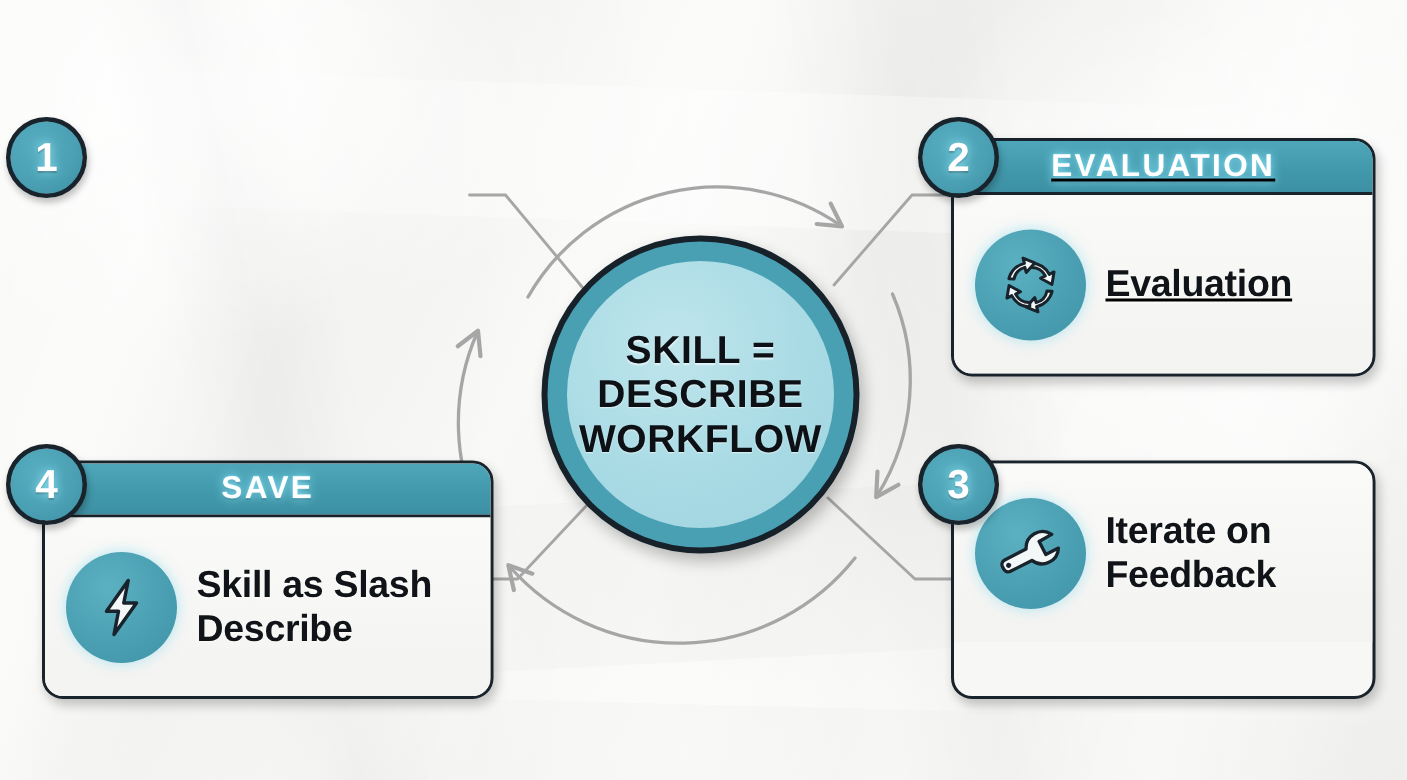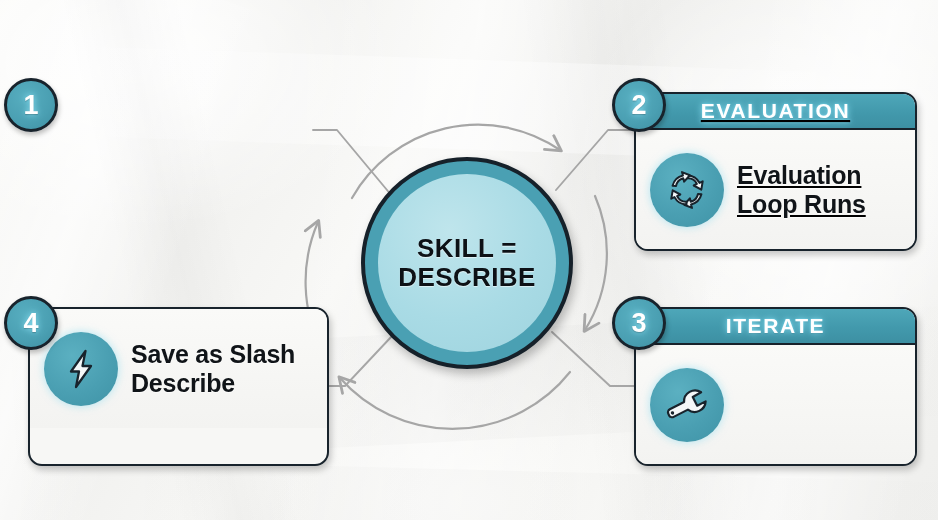--- a/index.html
+++ b/index.html
@@ -148,20 +148,21 @@
       <path d="M 634,130 L 608,130 L 556,190"></path>
       <path d="M 634,386 L 610,386 L 552,332"></path>
       <path d="M 325,386 L 345,386 L 392,336"></path>
     </g>
   </svg>
 
   <div id="center">
     <div id="center-inner">
       <div class="cline">SKILL =</div>
       <div class="cline">DESCRIBE</div>
+      <div class="cline">WORKFLOW</div>
     </div>
   </div>
 
   <div class="badge" id="badge-1">1</div>
 
   <div class="card" id="card-2">
     <div class="card-header">
       <span class="htxt">EVALUATION</span>
     </div>
     <div class="card-body">
@@ -170,51 +171,54 @@
           <g fill="#f4f7f8" stroke="#18232c" stroke-width="2" stroke-linejoin="round">
             <path d="M24.5,9.5 a14,14 0 0 1 12,7.4 l3.2,-1.6 l-1.4,8.4 l-7.6,-4.2 l3.2,-1.6 a10,10 0 0 0 -9.4,-5.6 Z"></path>
             <path d="M39,24.6 a14,14 0 0 1 -7.6,12.4 l1.8,3.2 l-8.4,-1.2 l4,-7.6 l1.7,3.1 a10,10 0 0 0 5.1,-9.3 Z" transform="rotate(14 24 24)"></path>
             <path d="M23.5,38.5 a14,14 0 0 1 -12,-7.4 l-3.2,1.6 l1.4,-8.4 l7.6,4.2 l-3.2,1.6 a10,10 0 0 0 9.4,5.6 Z"></path>
             <path d="M9,23.4 a14,14 0 0 1 7.6,-12.4 l-1.8,-3.2 l8.4,1.2 l-4,7.6 l-1.7,-3.1 a10,10 0 0 0 -5.1,9.3 Z" transform="rotate(14 24 24)"></path>
           </g>
         </svg>
       </div>
       <div class="card-text">
         <div>Evaluation</div>
-        <div>Loop Runs</div>
       </div>
     </div>
   </div>
   <div class="badge" id="badge-2">2</div>
 
   <div class="card" id="card-4">
+    <div class="card-header">
+      <span class="htxt">SAVE</span>
+    </div>
     <div class="card-body">
       <div class="icon-circle">
         <svg width="48" height="48" viewBox="0 0 48 48" aria-hidden="true">
           <path d="M28.5,6 L14,26.5 L22,26.5 L19,42 L34,21 L25.5,21 Z" fill="#f4f7f8" stroke="#18232c" stroke-width="2.3" stroke-linejoin="round"></path>
         </svg>
       </div>
       <div class="card-text">
-        <div>Save as Slash</div>
+        <div>Skill as Slash</div>
         <div>Describe</div>
       </div>
     </div>
   </div>
   <div class="badge" id="badge-4">4</div>
 
   <div class="card" id="card-3">
-    <div class="card-header">
-      <span class="htxt">ITERATE</span>
-    </div>
     <div class="card-body">
       <div class="icon-circle">
         <svg width="48" height="48" viewBox="0 0 48 48" aria-hidden="true">
           <g transform="rotate(18 24 24)">
             <path d="M33.5,7.5 a11,11 0 0 0 -13.2,14.6 L9,33.4 a3.4,3.4 0 0 0 0,4.8 l1.2,1.2 a3.4,3.4 0 0 0 4.8,0 L26.3,28.1 A11,11 0 0 0 40.6,14.8 L33.9,21.5 L27,14.6 Z" fill="#f4f7f8" stroke="#18232c" stroke-width="2.2" stroke-linejoin="round"></path>
             <circle cx="12.6" cy="36" r="1.7" fill="#18232c"></circle>
           </g>
         </svg>
       </div>
+      <div class="card-text">
+        <div>Iterate on</div>
+        <div>Feedback</div>
+      </div>
     </div>
   </div>
   <div class="badge" id="badge-3">3</div>
 
 </div>
 
 </body></html>

